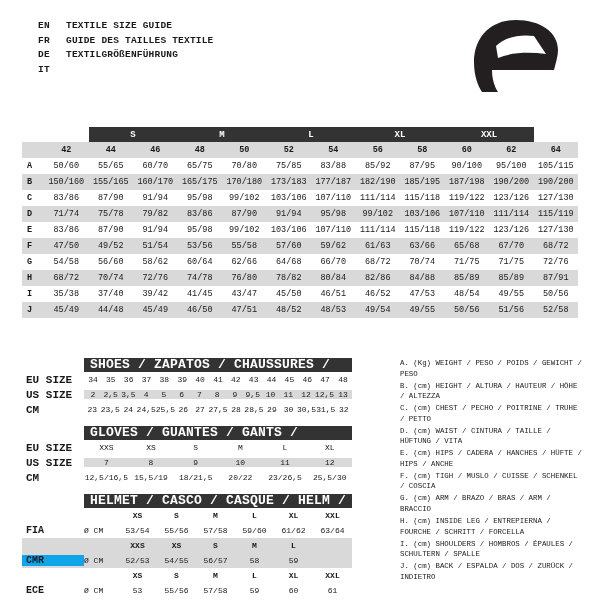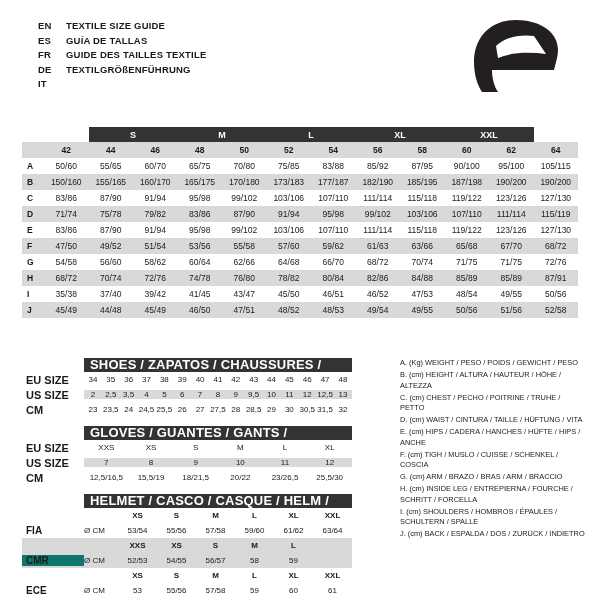--- a/index.html
+++ b/index.html
@@ -5,21 +5,21 @@
   * { box-sizing: border-box; }
   html, body { margin:0; padding:0; }
   body {
     width:600px; height:600px;
     background:#ffffff;
     font-family:"Liberation Sans", sans-serif;
     color:#1a1a1a;
     position:relative;
     overflow:hidden;
   }
-  .page { position:relative; width:600px; height:600px; padding:0; }
+  .page { position:relative; width:600px; height:600px; padding:0;font-family:Liberation Mono, monospace; }
 
   
   .header { position:absolute; left:38px; top:20px; }
   .lang-row { display:flex; align-items:baseline; height:14.5px; }
   .lang-code { width:28px; font-size:9.5px; font-weight:bold; letter-spacing:.2px; }
   .lang-text { font-size:9.5px; font-weight:bold; letter-spacing:.2px;text-align:right; }
 
   
   .helmet { position:absolute; right:36px; top:18px; width:96px; height:82px; }
 
@@ -47,39 +47,35 @@
   .row .rvals span { flex:1; text-align:center; font-size:8px; }
   .row.shade .rvals { background:#d9d9d9; }
   .row.shade .rlbl { background:transparent; }
   .blk { margin-bottom:9px; }
   .hrow { display:flex; align-items:center; height:15px; }
   .hrow .hlbl { width:62px; font-size:10px; font-weight:bold; padding-left:4px; }
   .hrow .hunit { width:34px; font-size:8px; }
   .hrow .hvals { flex:1; display:flex; }
   .hrow .hvals span { flex:1; text-align:center; font-size:8px; }
   .hrow.shade { background:#d9d9d9; }
-  .hrow.shade .hlbl { background:#0f766e; }
+  .hrow.shade .hlbl { background:#0ea5e9; }
 
   
   .legend { position:absolute; left:400px; top:358px; width:185px; }
   .legend div { font-size:7.4px; line-height:10.6px; margin-bottom:1.4px; }
 </style>
 </head>
 <body>
 
 <div class="page">
 
   <div class="header">
     <div class="lang-row">
       <div class="lang-code">EN</div>
       <div class="lang-text">TEXTILE SIZE GUIDE</div>
-    </div>
-    <div class="lang-row">
-      <div class="lang-code">ES</div>
-      <div class="lang-text">GUÍA DE TALLAS</div>
     </div>
     <div class="lang-row">
       <div class="lang-code">FR</div>
       <div class="lang-text">GUIDE DES TAILLES TEXTILE</div>
     </div>
     <div class="lang-row">
       <div class="lang-code">DE</div>
       <div class="lang-text">TEXTILGRÖßENFÜHRUNG</div>
     </div>
     <div class="lang-row">

